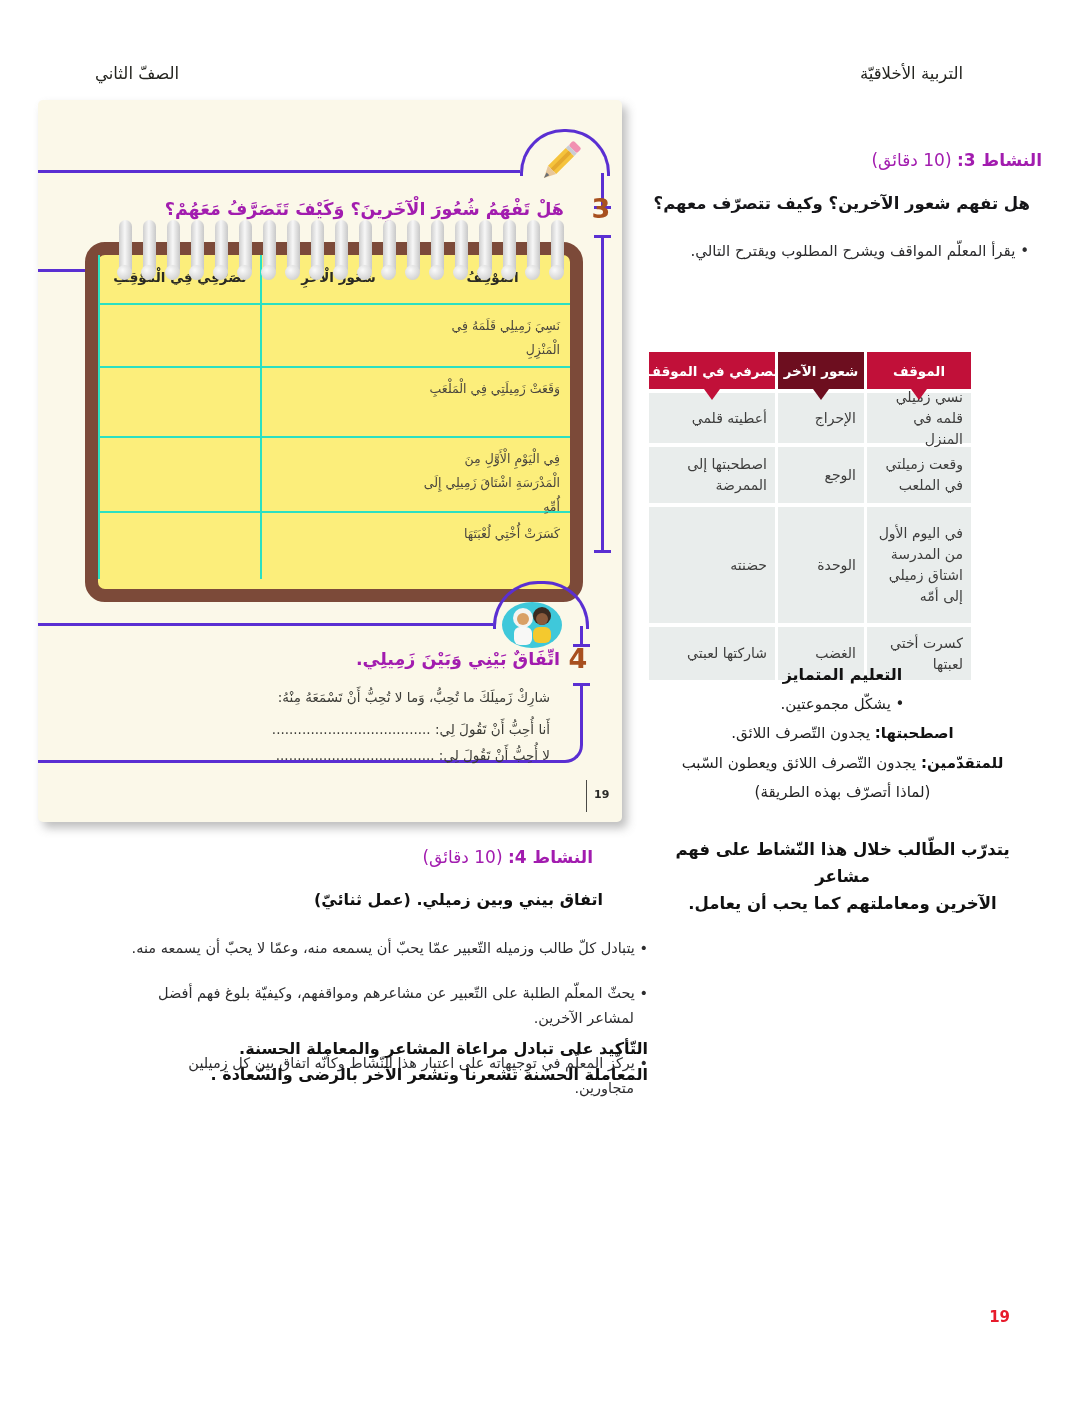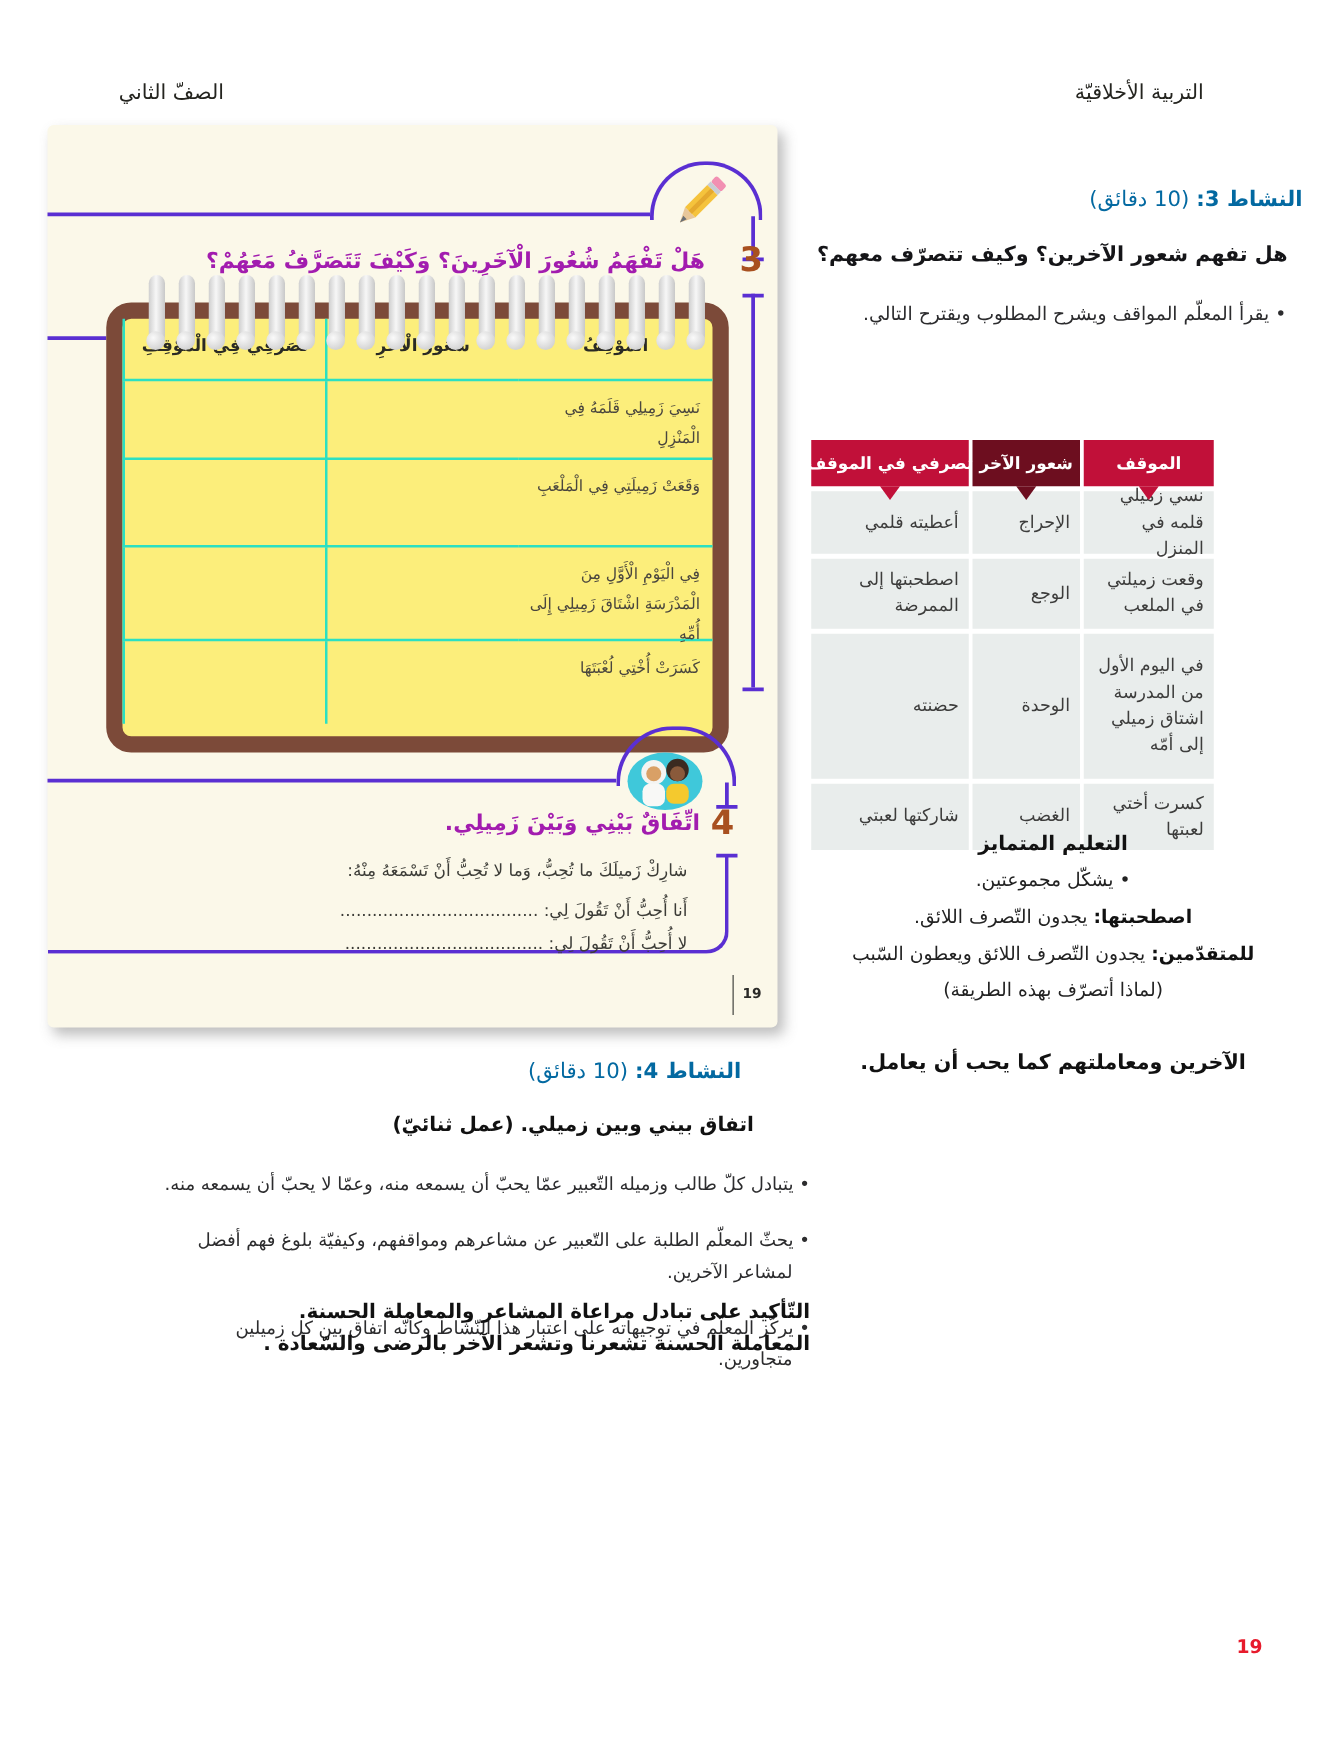--- a/index.html
+++ b/index.html
@@ -34,21 +34,21 @@
   .nb-bb{border-bottom:2px solid #2be0c2;}
   .nb-bl{border-left:2px solid #2be0c2;}
   .nbh{font-weight:bold;font-size:13.5px;color:#2a2a24;text-align:center;padding-top:14px;white-space:nowrap;}
   .nbs{font-size:12.5px;color:#4a463e;text-align:right;padding:9px 10px 0 6px;line-height:1.9;}
 
   
   .s4line{position:absolute;font-size:13.5px;color:#3c3c37;white-space:nowrap;}
   .marker19{position:absolute;font-size:11px;font-weight:bold;color:#2a2a27;}
 
   
-  .red{color:#0369a1;}
+  .red{color:#a21caf;}
   .acthead{position:absolute;font-size:17px;font-weight:bold;white-space:nowrap;}
   .acthead .dur{font-weight:normal;}
   .question{position:absolute;font-size:16.5px;font-weight:bold;color:#151518;white-space:nowrap;}
   .bullet-line{position:absolute;font-size:15px;color:#2c2c2e;white-space:nowrap;}
 
   
   .rtable{position:absolute;right:99px;top:352px;width:316px;display:grid;
           grid-template-columns:104px 86px 126px;column-gap:3px;row-gap:4px;
           grid-auto-rows:auto;direction:rtl;}
   .rth{height:37px;display:flex;align-items:center;justify-content:center;color:#fff;
@@ -220,20 +220,21 @@
 
   <div class="diffblock">
     <div class="t">التعليم المتمايز</div>
     <div>• يشكّل مجموعتين.</div>
     <div><b>اصطحبتها:</b><span> يجدون التّصرف اللائق.</span></div>
     <div><b>للمتقدّمين:</b><span> يجدون التّصرف اللائق ويعطون السّبب</span></div>
     <div>(لماذا أتصرّف بهذه الطريقة)</div>
   </div>
 
   <div class="sumblock">
+    <div>يتدرّب الطّالب خلال هذا النّشاط على فهم مشاعر</div>
     <div>الآخرين ومعاملتهم كما يحب أن يعامل.</div>
   </div>
 
   <div class="a4red red"><span>النشاط 4:</span><span class="dur"> (10 دقائق)</span></div>
   <div class="a4sub">اتفاق بيني وبين زميلي. (عمل ثنائيّ)</div>
   <div class="a4bullets">
     <div>• يتبادل كلّ طالب وزميله التّعبير عمّا يحبّ أن يسمعه منه، وعمّا لا يحبّ أن يسمعه منه.</div>
     <div>• يحثّ المعلّم الطلبة على التّعبير عن مشاعرهم ومواقفهم، وكيفيّة بلوغ فهم أفضل لمشاعر الآخرين.</div>
     <div>• يركّز المعلّم في توجيهاته على اعتبار هذا النّشاط وكأنّه اتفاق بين كل زميلين متجاورين.</div>
   </div>

